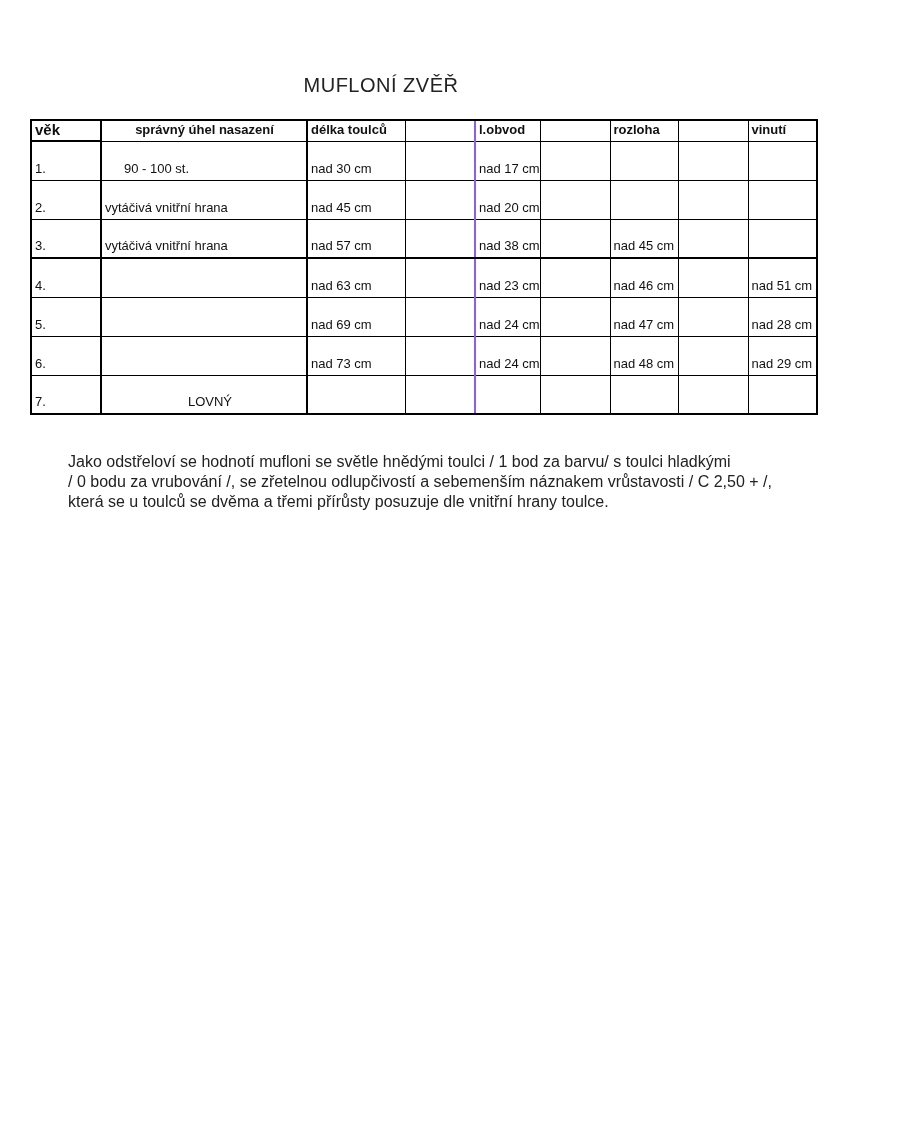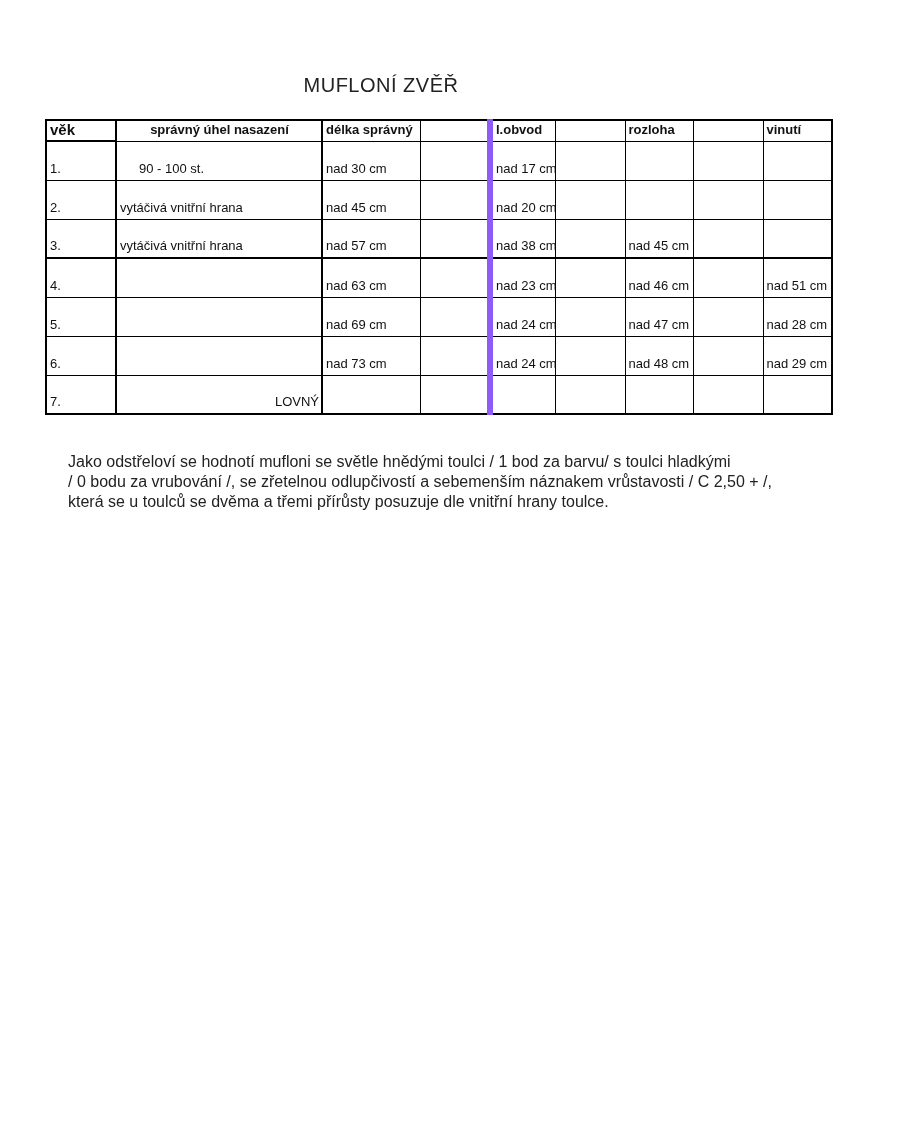--- a/index.html
+++ b/index.html
@@ -31,21 +31,21 @@
   .doc-subtitle {
     font-size: 19px;
     line-height: 24px;
     margin-top: 5px;
     color: #222;
   }
   table.criteria {
     border-collapse: collapse;
     table-layout: fixed;
     width: 786px;
-    margin-left: 45px;
+    margin-left: 30px;
     margin-top: 21px;
   }
   table.criteria th, table.criteria td {
     border: 1px solid #000;
     overflow: hidden;
     white-space: nowrap;
     font-size: 13px;
     color: #111;
     padding: 0 2px 4px 3px;
     text-align: left;
@@ -62,28 +62,28 @@
   table.criteria thead th.col-0 {
     font-size: 15px;
     border-bottom: 2px solid #000;
   }
   table.criteria thead th.col-1 { text-align: center; }
   
   table.criteria tbody tr { height: 39px; }
   
   table.criteria .col-0 { border-left: 2px solid #000; border-right: 2px solid #000; }
   table.criteria .col-1 { border-right: 2px solid #000; }
-  table.criteria .col-4 { border-left: 6px solid #8b5cf6; }
+  table.criteria .col-4 { border-left: 2px solid #8b5cf6; }
   table.criteria .col-8 { border-right: 2px solid #000; }
   
   table.criteria tbody tr.row-2 td { border-bottom: 2px solid #000; }
   table.criteria tbody tr.row-6 td { border-bottom: 2px solid #000; }
   
   table.criteria tbody tr.row-0 td.col-1 { padding-left: 22px; }
-  table.criteria tbody tr.row-6 td.col-1 { text-align: right; padding-left: 14px; }
+  table.criteria tbody tr.row-6 td.col-1 { text-align: center; padding-left: 14px; }
   .footnote {
     margin-left: 68px;
     margin-top: 37px;
     font-size: 16px;
     line-height: 20px;
     color: #222;
   }
 </style>
 </head>
 <body>
@@ -103,21 +103,21 @@
         <col style="width:65px">
         <col style="width:70px">
       <col style="width:68px">
         <col style="width:70px">
         <col style="width:69px">
     </colgroup>
     <thead>
       <tr>
           <th class="col-0">věk</th>
           <th class="col-1">správný úhel nasazení</th>
-          <th class="col-2">délka správný</th>
+          <th class="col-2">délka toulců</th>
           <th class="col-3"></th>
           <th class="col-4">l.obvod</th>
           <th class="col-5"></th>
           <th class="col-6">rozloha</th>
           <th class="col-7"></th>
           <th class="col-8">vinutí</th>
         </tr>
     </thead>
     <tbody>
         <tr class="row-0">

